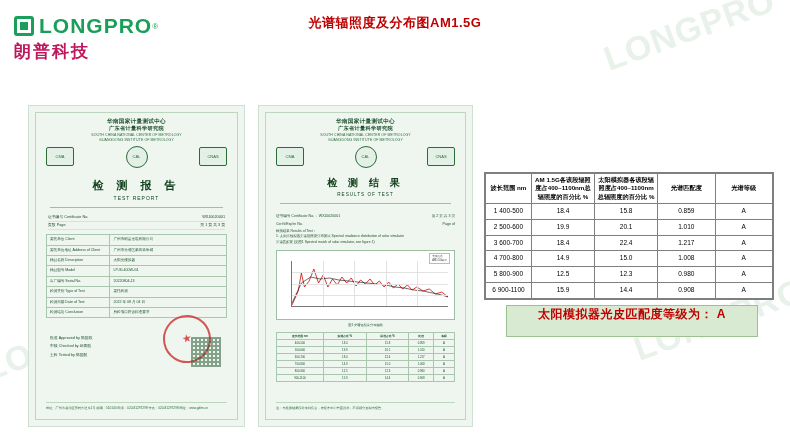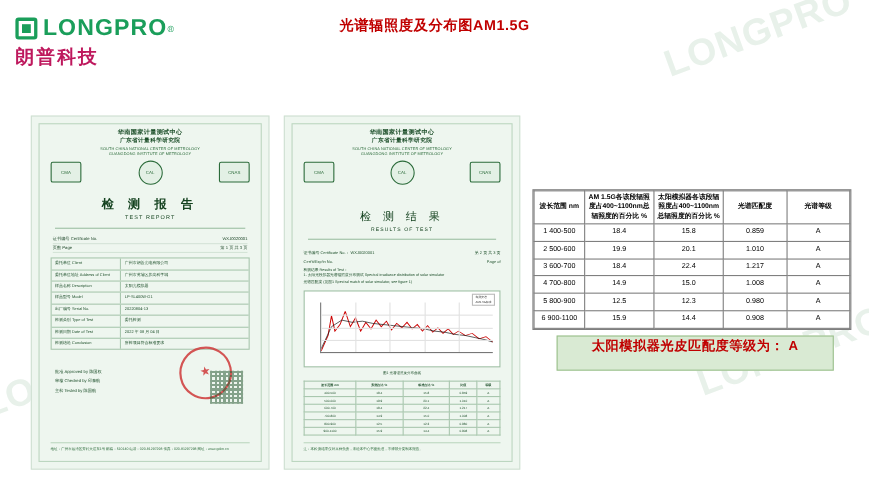--- a/index.html
+++ b/index.html
@@ -113,21 +113,21 @@
       repeating-linear-gradient(90deg,#2f5f38 0 2px,transparent 2px 4px);
     opacity:.55;
   }
   .sig{position:absolute;left:14px;bottom:60px;font-size:3.8px;color:#1d4f2a;line-height:2.2;}
   .foot{
     position:absolute;left:10px;right:10px;bottom:8px;font-size:3.2px;color:#2b6b3a;
     line-height:1.5;border-top:1px solid #bcd6c0;padding-top:3px;
   }
 
   
-  .res-title{text-align:center;margin-top:22px;font-size:10px;font-weight:normal;color:#14421f;letter-spacing:4px;}
+  .res-title{text-align:center;margin-top:8px;font-size:10px;font-weight:bold;color:#14421f;letter-spacing:4px;}
   .res-title-en{text-align:center;font-size:4.6px;color:#14421f;letter-spacing:1px;margin-top:2px;}
   .res-meta{display:flex;justify-content:space-between;padding:4px 10px 0 10px;font-size:3.6px;color:#1d4f2a;}
   .res-note{padding:3px 10px;font-size:3.4px;color:#1d4f2a;line-height:1.6;}
 
   .chart-box{
     margin:2px 10px;background:#fff;border:1px solid #9dbfa3;height:68px;position:relative;
   }
   .chart-cap{font-size:3.2px;color:#1d4f2a;text-align:center;padding:1px 0;}
   .chart-plot{position:absolute;left:14px;right:6px;top:10px;bottom:12px;border-left:1px solid #777;border-bottom:1px solid #777;}
   .grid-v{position:absolute;top:0;bottom:0;width:1px;background:#e2e2e2;}

